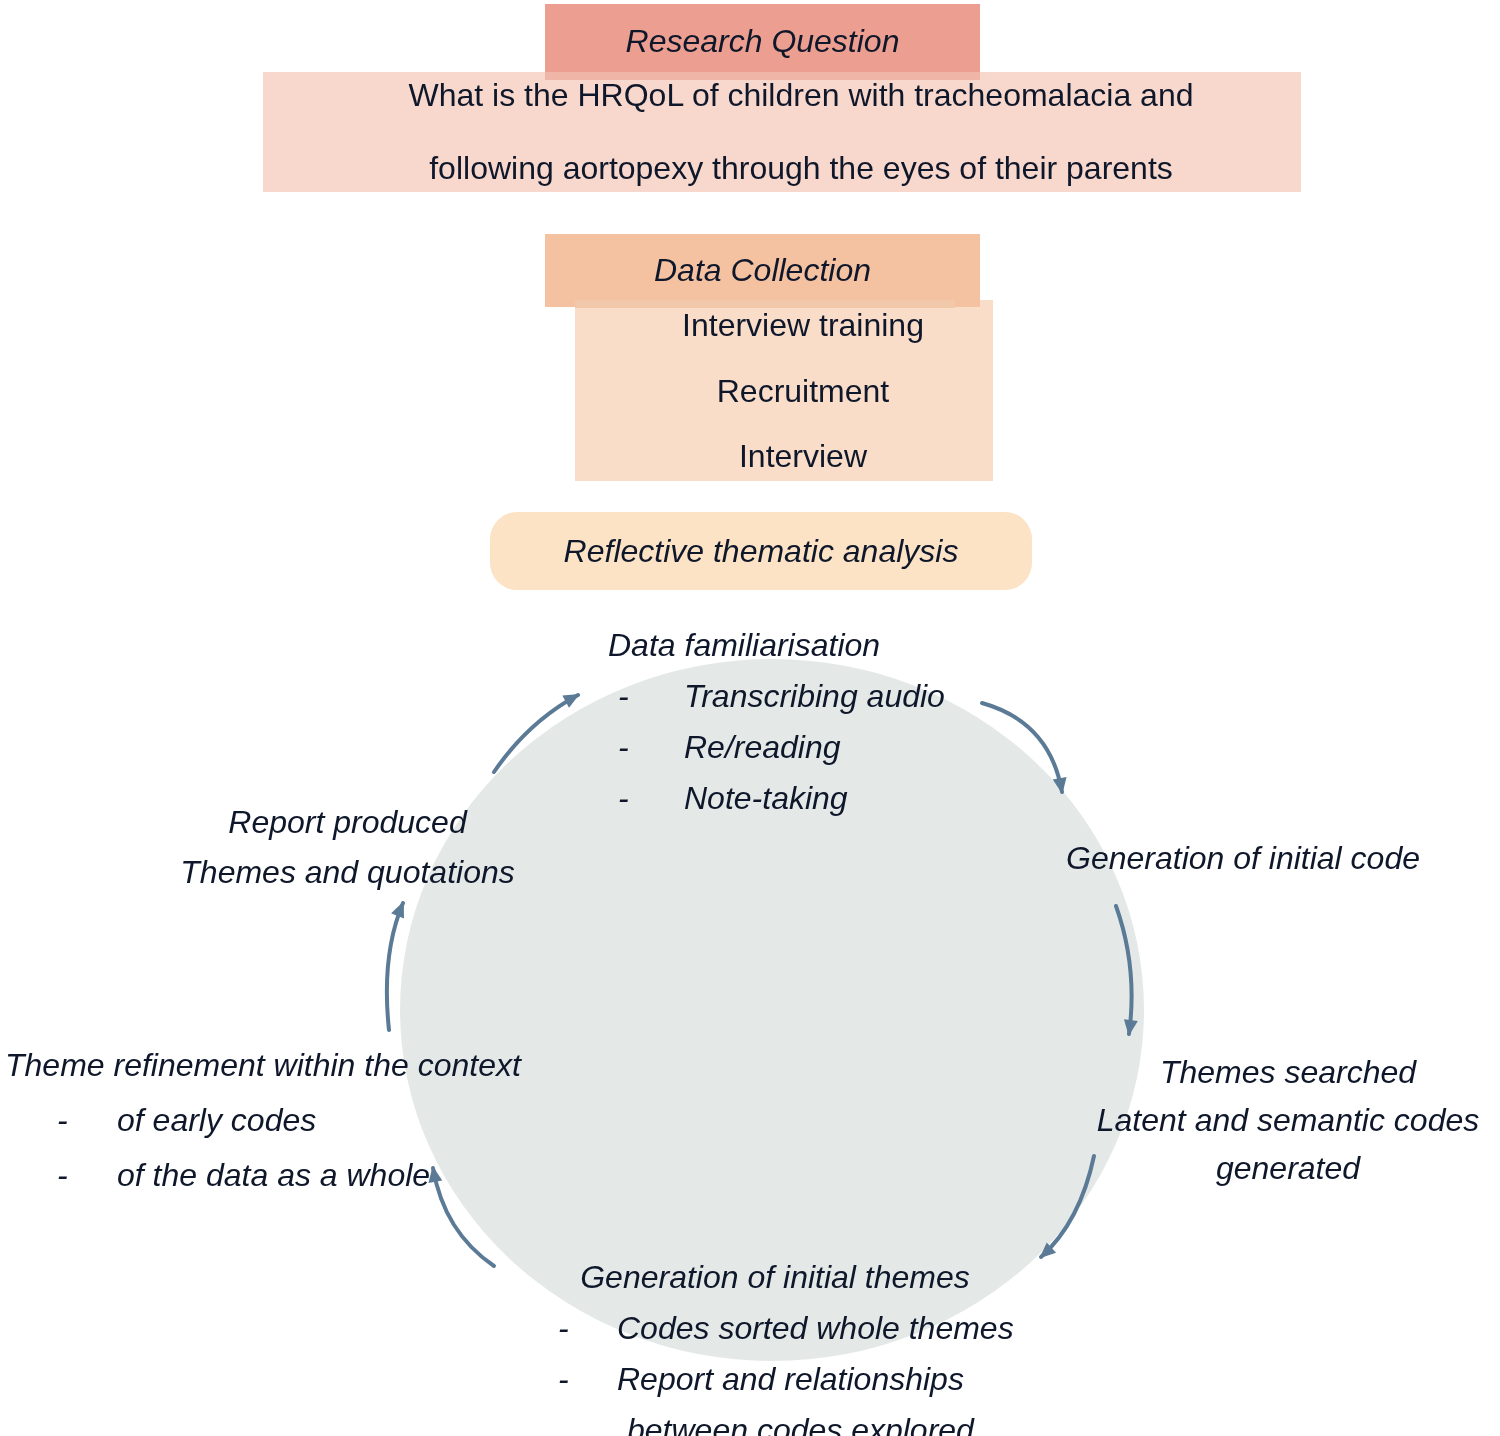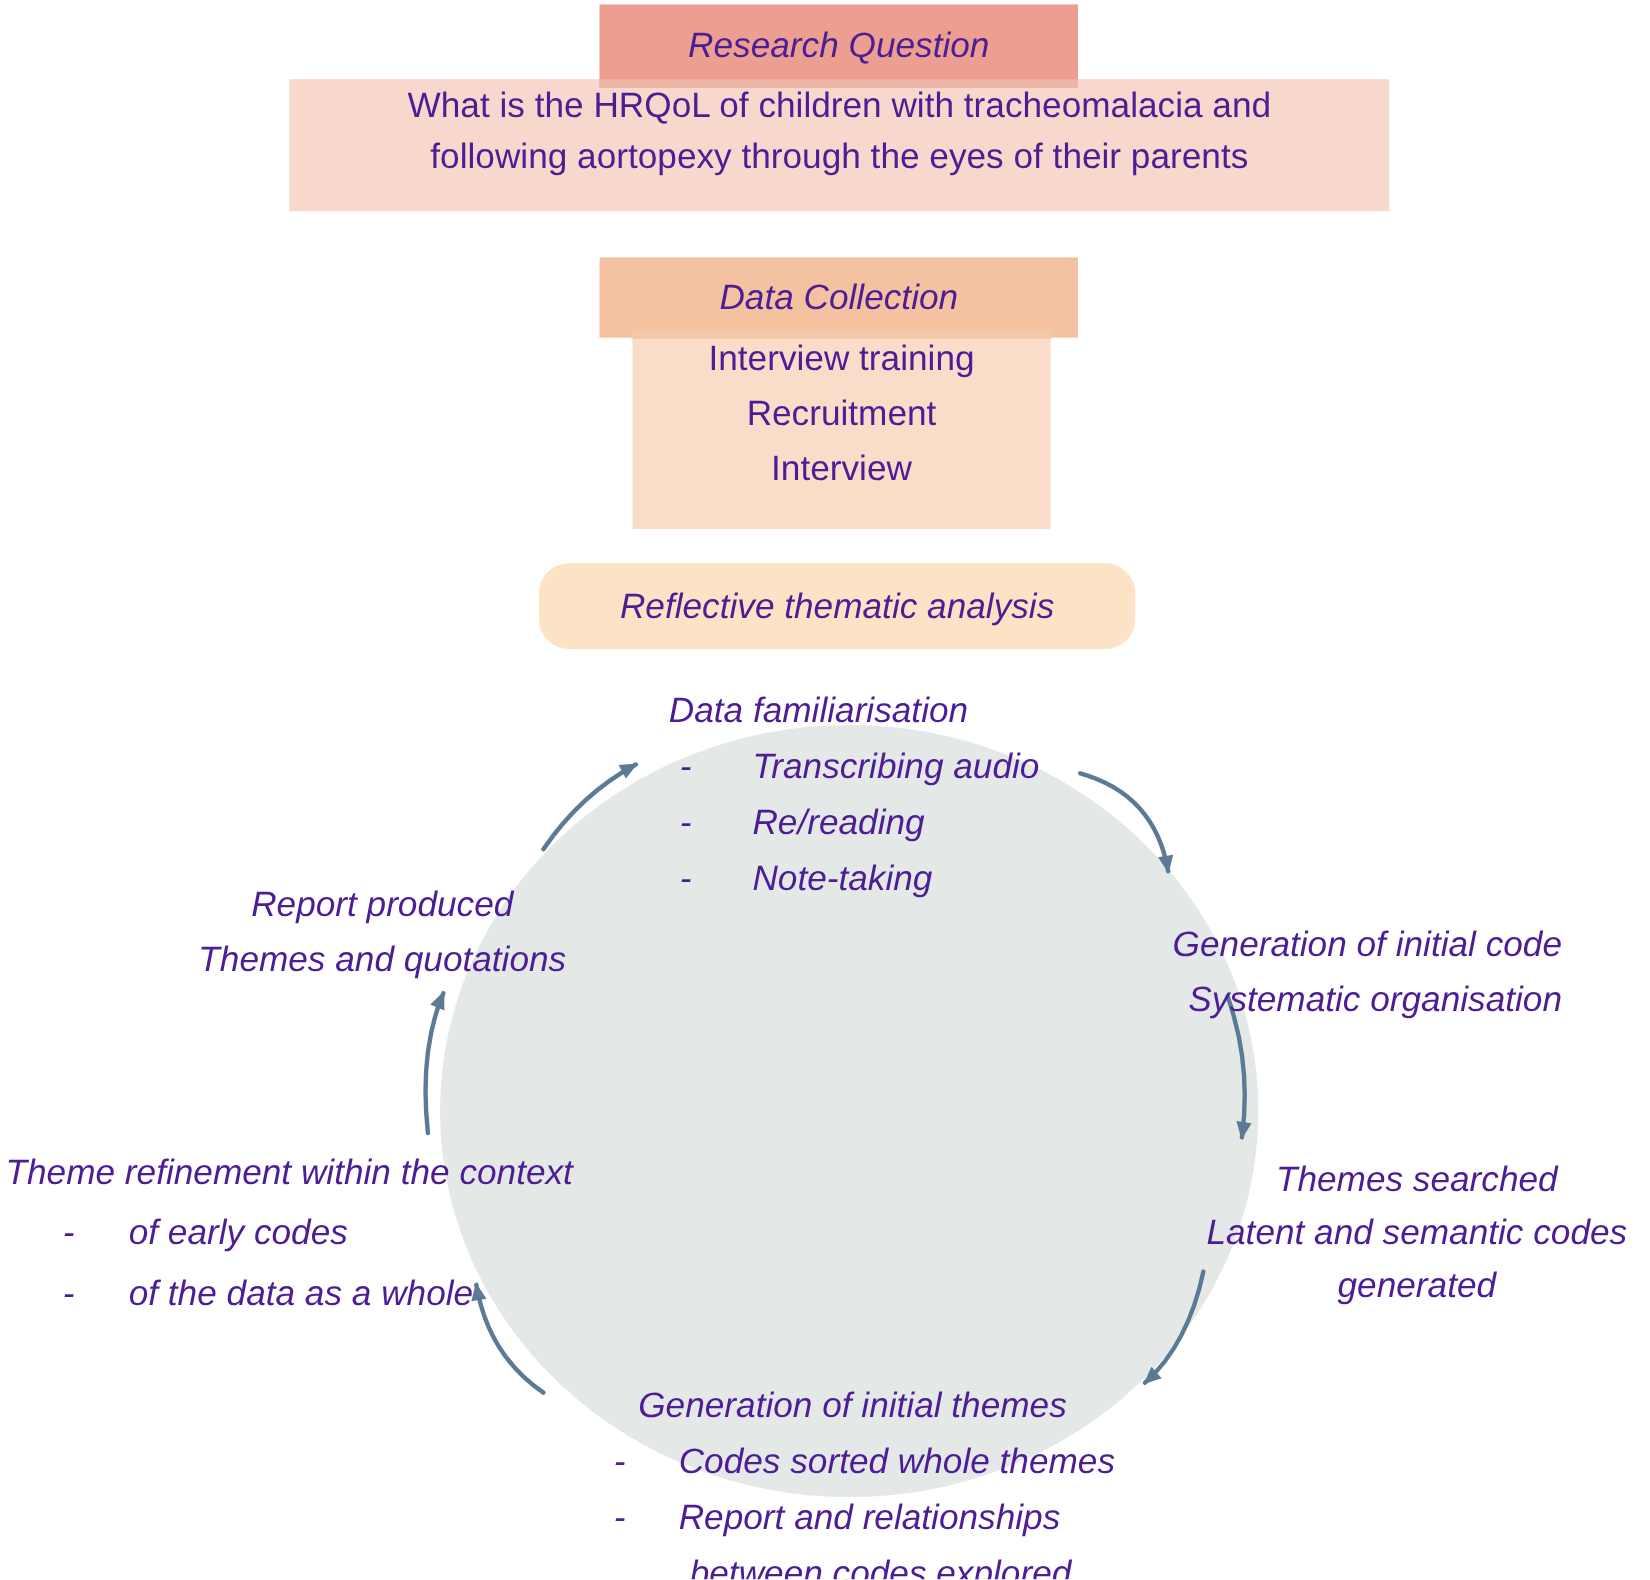--- a/index.html
+++ b/index.html
@@ -1,24 +1,24 @@
 <!DOCTYPE html>
 <html><head>
 <meta charset="utf-8">
 <style>
   html,body{margin:0;padding:0;background:#ffffff;}
   #stage{
     position:relative;width:1500px;height:1436px;overflow:hidden;background:#ffffff;
     font-family:"Liberation Sans","DejaVu Sans",sans-serif;
-    color:#4c1d95;font-size:32px;line-height:51px;
+    color:#0f172a;font-size:32px;line-height:51px;
   }
   .abs{position:absolute;}
   
   .hdr{display:flex;align-items:center;justify-content:center;font-style:italic;z-index:2;}
-  .bodybox{display:flex;flex-direction:column;align-items:center;justify-content:flex-start;text-align:center;z-index:1;}
+  .bodybox{display:flex;flex-direction:column;align-items:center;justify-content:space-between;text-align:center;z-index:1;padding-left:38px;}
   .band{z-index:3;}
   #rq-header{left:545px;top:4px;width:435px;height:75px;background:#ec9f90;}
   #rq-body{left:263px;top:72px;width:1000px;height:120px;background:#f8d7cc;line-height:47px;}
   #rq-band{left:545px;top:72px;width:435px;height:8px;background:#efb5a6;}
   #dc-header{left:545px;top:234px;width:435px;height:73px;background:#f4c2a0;}
   #dc-body{left:575px;top:300px;width:380px;height:181px;background:#f9ddc8;line-height:50px;}
   #dc-band{left:575px;top:300px;width:380px;height:8px;background:#f2c8ab;}
   #rta-box{left:490px;top:512px;width:542px;height:78px;background:#fce3c5;border-radius:27px;}
   
   #circle{left:400px;top:659px;width:744px;height:702px;background:#e4e9e8;border-radius:50%;z-index:0;}
@@ -96,21 +96,20 @@
       <span>Re/reading</span>
     </div>
     <div class="row">
       <span class="dash">-</span>
       <span>Note-taking</span>
     </div>
   </div>
 
   <div id="st-code" class="abs stage-block">
     <div>Generation of initial code</div>
-    <div>Systematic organisation</div>
   </div>
 
   <div id="st-themes" class="abs stage-block">
     <div>Themes searched</div>
     <div>Latent and semantic codes</div>
     <div>generated</div>
   </div>
 
   <div id="st-init" class="abs stage-block">
     <div class="title">Generation of initial themes</div>

